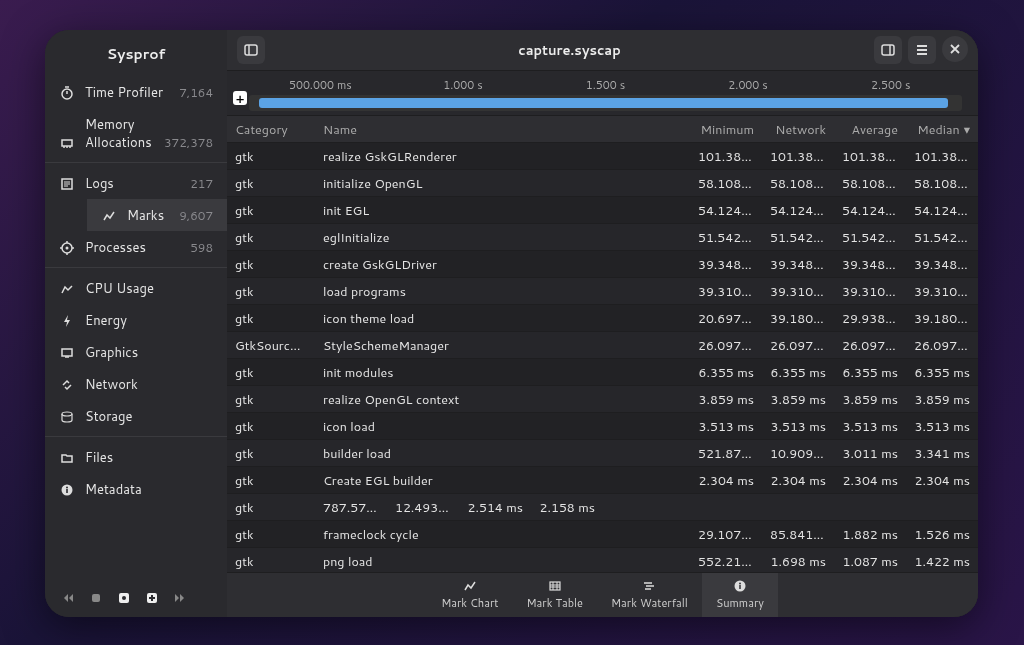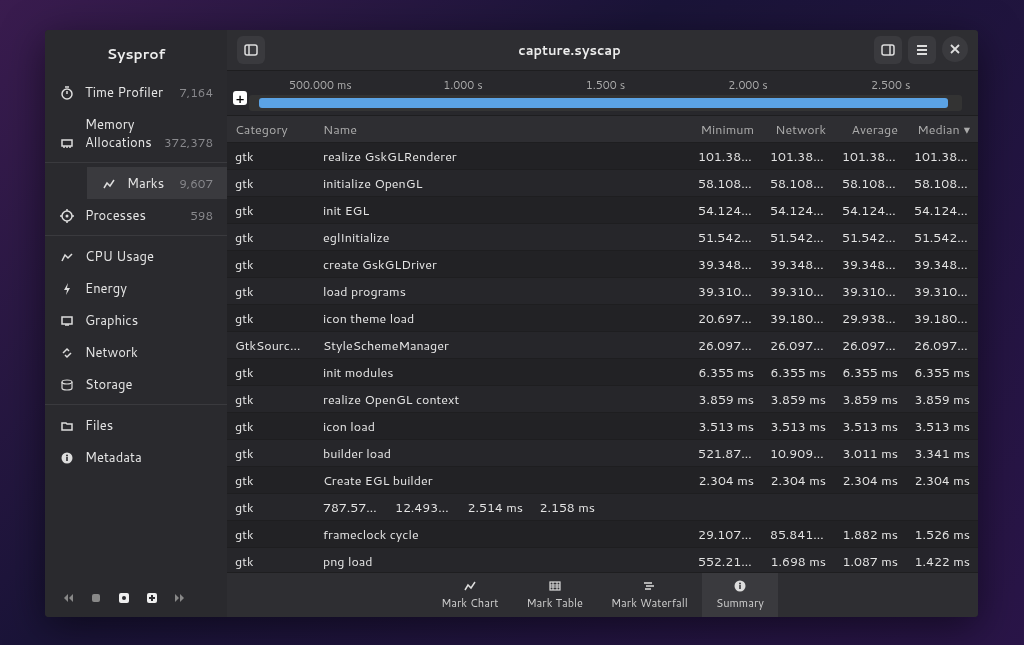--- a/index.html
+++ b/index.html
@@ -4,21 +4,21 @@
 <style>
 * { box-sizing: border-box; margin: 0; padding: 0; }
 body {
   font-family: -apple-system, BlinkMacSystemFont, "Segoe UI", Cantarell, sans-serif;
   background: linear-gradient(135deg, #3a1c4f 0%, #1a1438 40%, #2a1548 100%);
   width: 1024px; height: 645px; overflow: hidden;
   color: #eee; font-size: 13px;
 }
 .window {
   position: absolute; top: 30px; left: 45px; right: 46px; bottom: 28px;
-  background: #2a2a2e; border-radius: 4px; display: flex;
+  background: #2a2a2e; border-radius: 24px; display: flex;
   box-shadow: 0 10px 40px rgba(0,0,0,0.5);
   overflow: hidden;
 }
 .sidebar {
   width: 182px; background: #2a2a2e; display: flex; flex-direction: column;
 }
 .sidebar-title {
   padding: 14px 0 12px; text-align: center; font-weight: 700; font-size: 14px;
 }
 .sidebar-item, .sidebar-subitem {
@@ -95,20 +95,30 @@
             <rect x="2" y="4" width="10" height="6" fill="none" stroke="#ddd" stroke-width="1.5"></rect>
             <path d="M4 10 L4 12 M7 10 L7 12 M10 10 L10 12" stroke="#ddd" stroke-width="1.5"></path>
           </svg>
         </span>
       <span class="side-label">Memory Allocations</span>
       <span class="side-count">372,378</span>
     </div>
 
     <div class="side-sep"></div>
 
+    <div class="sidebar-item">
+      <span class="side-icon">
+          <svg width="14" height="14" viewBox="0 0 14 14">
+            <rect x="2" y="2" width="10" height="10" fill="none" stroke="#ddd" stroke-width="1.5"></rect>
+            <path d="M4 5 L10 5 M4 7 L10 7 M4 9 L8 9" stroke="#ddd" stroke-width="1"></path>
+          </svg>
+        </span>
+      <span class="side-label">Logs</span>
+      <span class="side-count">217</span>
+    </div>
     <div class="sidebar-item selected">
       <span class="side-icon">
           <svg width="14" height="14" viewBox="0 0 14 14">
             <path d="M2 11 L5 6 L8 9 L12 3" fill="none" stroke="#ddd" stroke-width="1.5"></path>
           </svg>
         </span>
       <span class="side-label">Marks</span>
       <span class="side-count">9,607</span>
     </div>
     <div class="sidebar-item">

